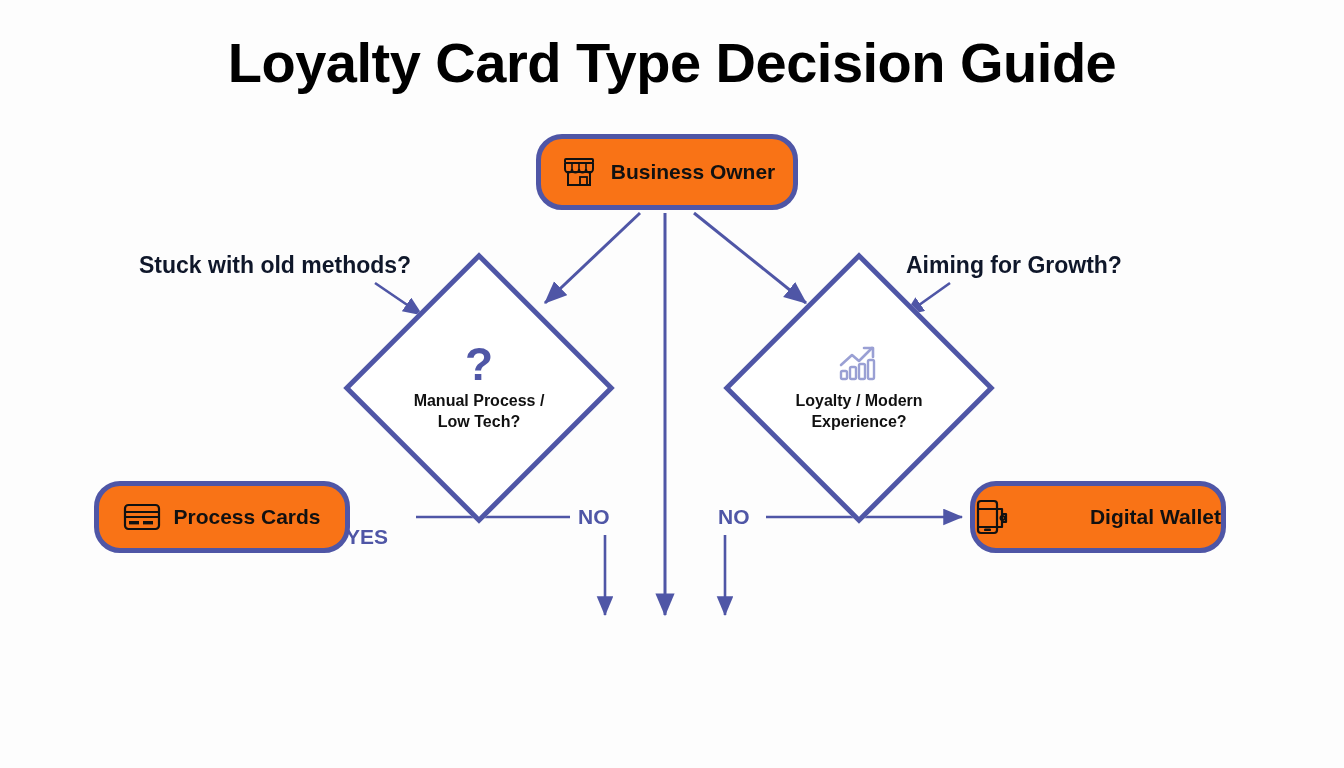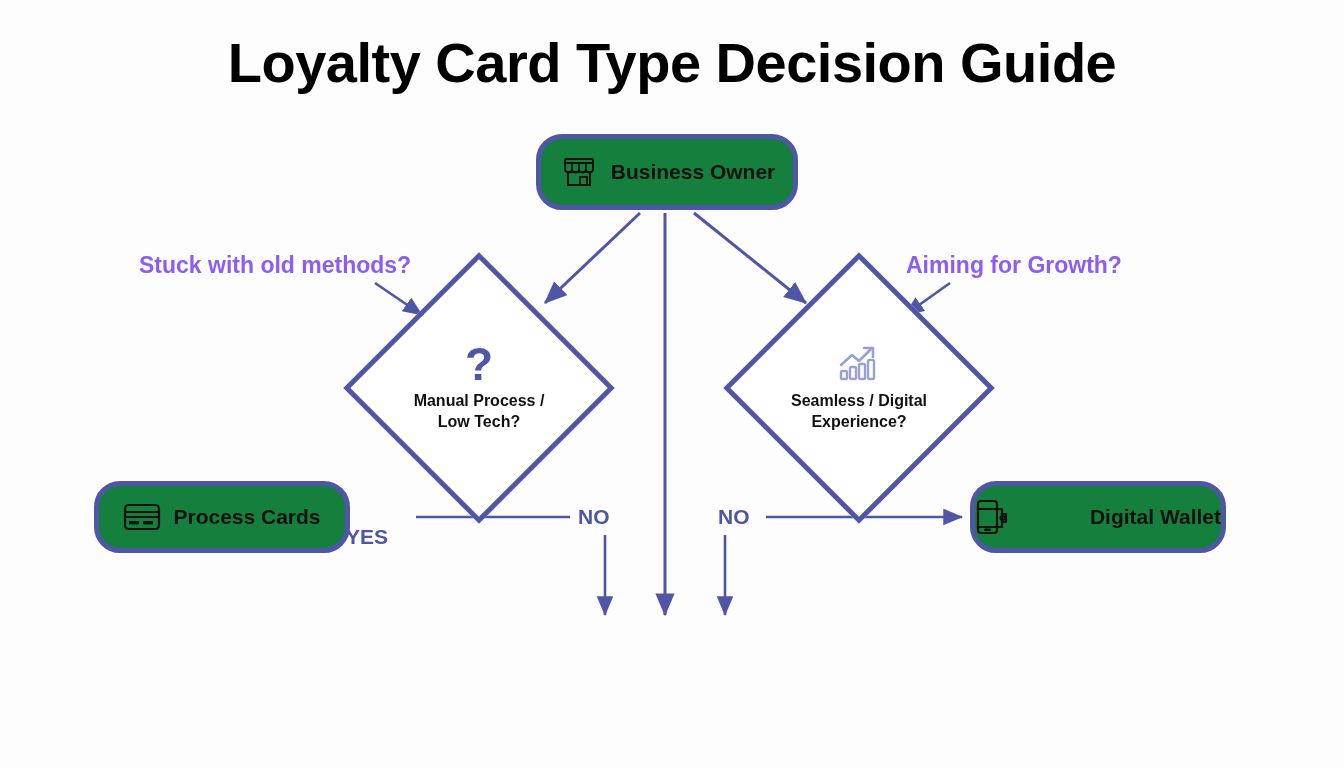--- a/index.html
+++ b/index.html
@@ -40,21 +40,21 @@
     letter-spacing: -0.5px;
     white-space: nowrap;
   }
 
   
   .node-round {
     position: absolute;
     box-sizing: border-box;
     border: 5px solid #4f56a6;
     border-radius: 26px;
-    background: #15803d;
+    background: #f97316;
     display: flex;
     align-items: center;
     justify-content: center;
     gap: 12px;
   }
   .node-round .node-label {
     font-size: 21px;
     font-weight: bold;
     color: #111111;
     line-height: 1.32;
@@ -130,21 +130,21 @@
     color: #4f56a6;
     line-height: 0.9;
     margin-bottom: 4px;
   }
 
   
   .annotation {
     position: absolute;
     font-size: 23px;
     font-weight: bold;
-    color: #8b5cf6;
+    color: #0f172a;
     white-space: nowrap;
   }
   #ann-stuck  { left: 139px; top: 252px; }
   #ann-growth { left: 906px; top: 252px; }
 
   .edge-label {
     position: absolute;
     font-size: 21px;
     font-weight: bold;
     color: #4f56a6;
@@ -215,21 +215,21 @@
       <span class="node-icon">
         <svg width="46" height="42" viewBox="0 0 46 42" style="margin-bottom:4px;">
           <path d="M5 22 L16 12 L23 18 L36 5" fill="none" stroke="#9aa0d4" stroke-width="2.6" stroke-linecap="round" stroke-linejoin="round"></path>
           <path d="M28 5 L37 5 L37 14" fill="none" stroke="#9aa0d4" stroke-width="2.6" stroke-linecap="round" stroke-linejoin="round"></path>
           <rect x="5" y="28" width="6" height="8" rx="1.4" fill="none" stroke="#9aa0d4" stroke-width="2.4"></rect>
           <rect x="14" y="24" width="6" height="12" rx="1.4" fill="none" stroke="#9aa0d4" stroke-width="2.4"></rect>
           <rect x="23" y="21" width="6" height="15" rx="1.4" fill="none" stroke="#9aa0d4" stroke-width="2.4"></rect>
           <rect x="32" y="17" width="6" height="19" rx="1.4" fill="none" stroke="#9aa0d4" stroke-width="2.4"></rect>
         </svg>
       </span>
-      <div class="node-label">Seamless / Digital
+      <div class="node-label">Loyalty / Modern
 Experience?</div>
     </div>
   </div>
 
   <div class="node-round" id="node-physical-cards">
     <span class="node-icon">
       <svg width="38" height="30" viewBox="0 0 38 30">
         <rect x="2" y="3" width="34" height="24" rx="3.5" fill="none" stroke="#111" stroke-width="2.2"></rect>
         <path d="M2 10 L36 10 M2 15 L36 15" stroke="#111" stroke-width="1.8" fill="none"></path>
         <rect x="6" y="19" width="10" height="3.4" fill="#111"></rect>

